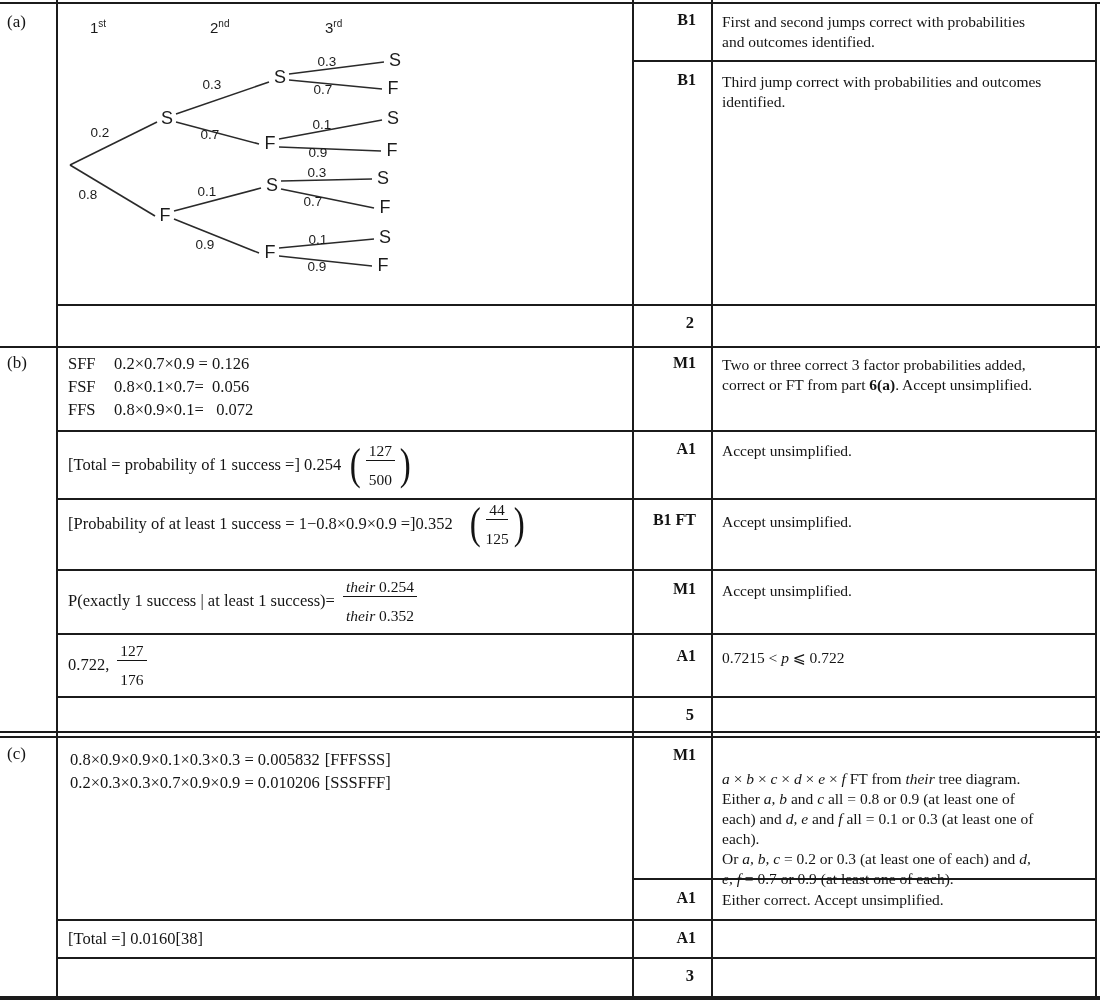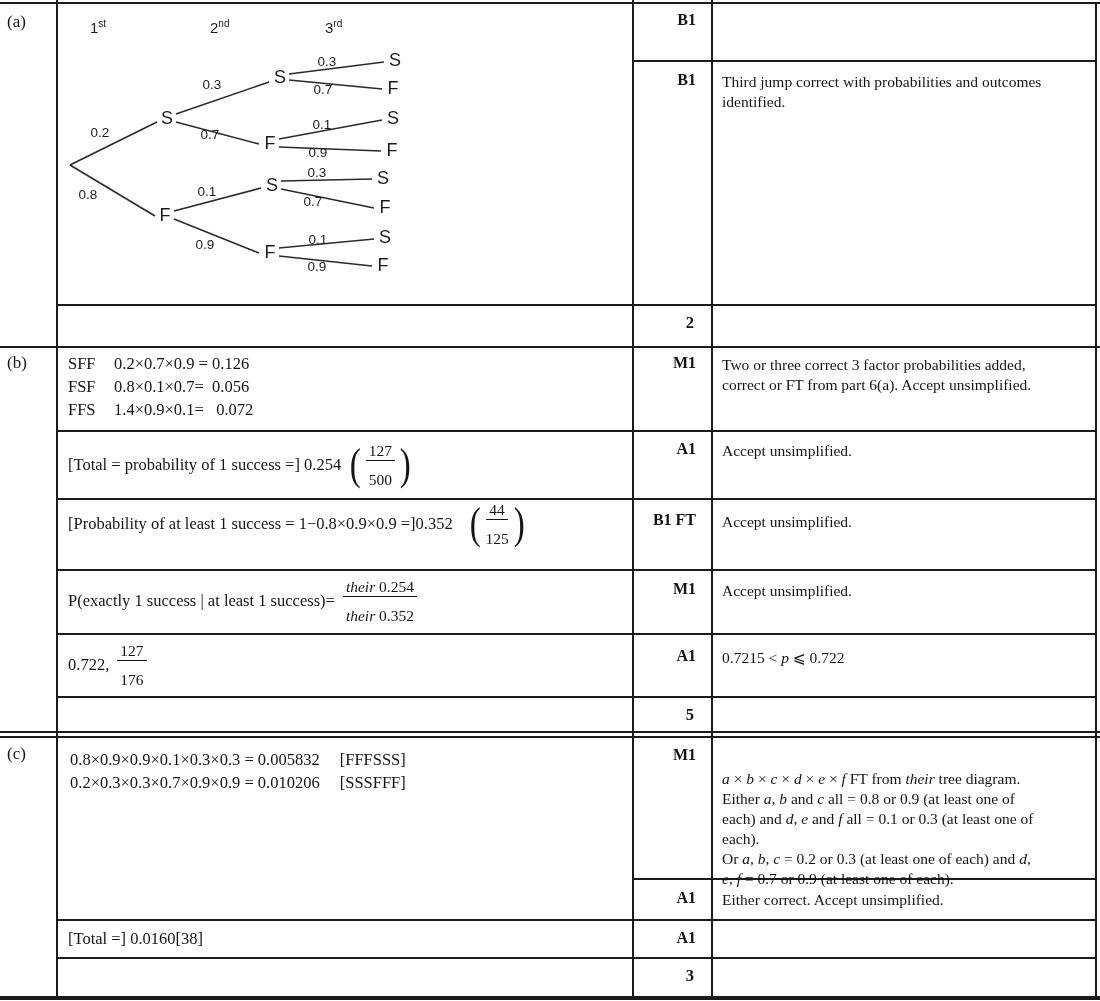--- a/index.html
+++ b/index.html
@@ -17,21 +17,21 @@
   .outcome-line .olabel{display:inline-block;width:46px;}
   .flexrow{display:flex;align-items:center;}
   .frac{display:inline-flex;flex-direction:column;align-items:center;
         font-size:15.5px;line-height:17px;vertical-align:middle;padding:0 2px;}
   .frac .num{border-bottom:1.4px solid #141414;padding:0 3px 1px 3px;}
   .frac .den{padding-top:10px;}
   .paren{font-size:44px;font-weight:400;line-height:0;padding:0 1px;
          font-family:"Liberation Serif",serif;transform:scaleX(.75);}
   .gap6{display:inline-block;width:6px;}
   .gap14{display:inline-block;width:14px;}
-  .ctag{margin-left:20px;}
+  .ctag{margin-left:5px;}
   svg text{fill:#1b1b1b;}
   .tree-node{font:18px "Liberation Sans","DejaVu Sans",sans-serif;}
   .tree-prob{font:13.5px "Liberation Sans","DejaVu Sans",sans-serif;}
   .tree-head{font:15px "Liberation Sans","DejaVu Sans",sans-serif;}
   .tree-head .sup{font-size:10px;}
   svg line{stroke:#2a2a2a;stroke-width:1.6;}
 </style>
 </head>
 <body>
 
@@ -110,36 +110,40 @@
     <text class="tree-prob" text-anchor="middle" x="266" y="91">0.7</text>
     <text class="tree-prob" text-anchor="middle" x="265" y="126">0.1</text>
     <text class="tree-prob" text-anchor="middle" x="261" y="154">0.9</text>
     <text class="tree-prob" text-anchor="middle" x="260" y="174">0.3</text>
     <text class="tree-prob" text-anchor="middle" x="256" y="203">0.7</text>
     <text class="tree-prob" text-anchor="middle" x="261" y="241">0.1</text>
     <text class="tree-prob" text-anchor="middle" x="260" y="268">0.9</text>
   </svg>
 
   <div class="mark-cell" style="top:11px;">B1</div>
+  <div class="guid-cell" style="top:12px;">
+    <div>First and second jumps correct with probabilities</div>
+    <div>and outcomes identified.</div>
+  </div>
   <div class="mark-cell" style="top:71px;">B1</div>
   <div class="guid-cell" style="top:72px;">
     <div>Third jump correct with probabilities and outcomes</div>
     <div>identified.</div>
   </div>
   <div class="total-cell" style="top:313px;">2</div>
 
   <div class="content" style="left:68px;top:352px;">
     <div class="outcome-line"><span class="olabel">SFF</span><span>0.2×0.7×0.9 = 0.126</span></div>
     <div class="outcome-line"><span class="olabel">FSF</span><span>0.8×0.1×0.7=  0.056</span></div>
-    <div class="outcome-line"><span class="olabel">FFS</span><span>1.4×0.9×0.1=   0.072</span></div>
+    <div class="outcome-line"><span class="olabel">FFS</span><span>0.8×0.9×0.1=   0.072</span></div>
   </div>
   <div class="mark-cell" style="top:354px;">M1</div>
   <div class="guid-cell" style="top:355px;">
     <div><span>Two or three correct 3 factor probabilities added,</span></div>
-    <div><span>correct or FT from part </span><span style="font-weight: normal;">6(a)</span><span>. Accept unsimplified.</span></div>
+    <div><span>correct or FT from part </span><span style="font-weight: bold;">6(a)</span><span>. Accept unsimplified.</span></div>
   </div>
 
   <div class="content flexrow" style="left:68px;top:430px;height:70px;">
     <span>[Total = probability of 1 success =] 0.254</span>
       <span class="gap6"></span>
     <span class="flexrow">
       <span class="paren">(</span>
       <span class="frac">
           <span class="num">127</span>
           <span class="den">500</span>

